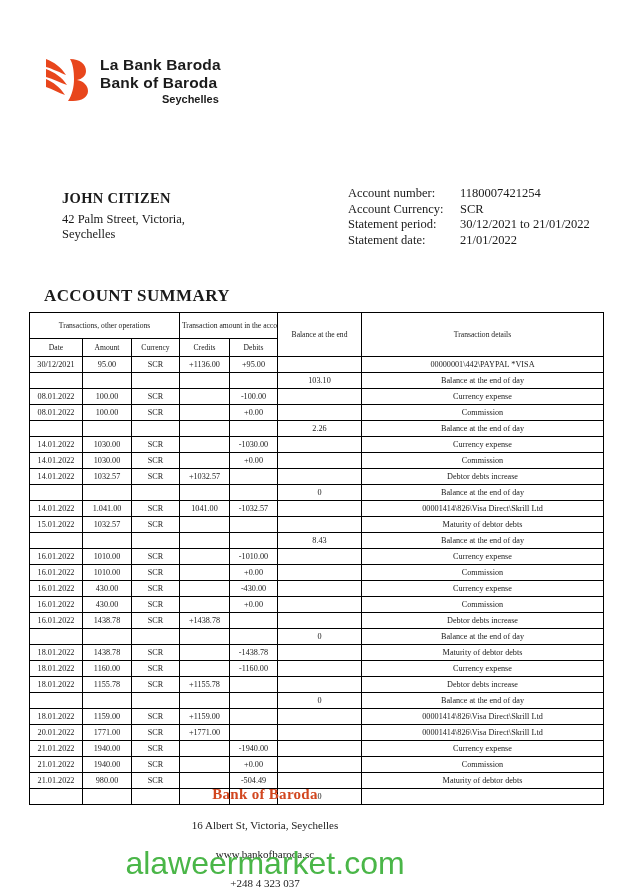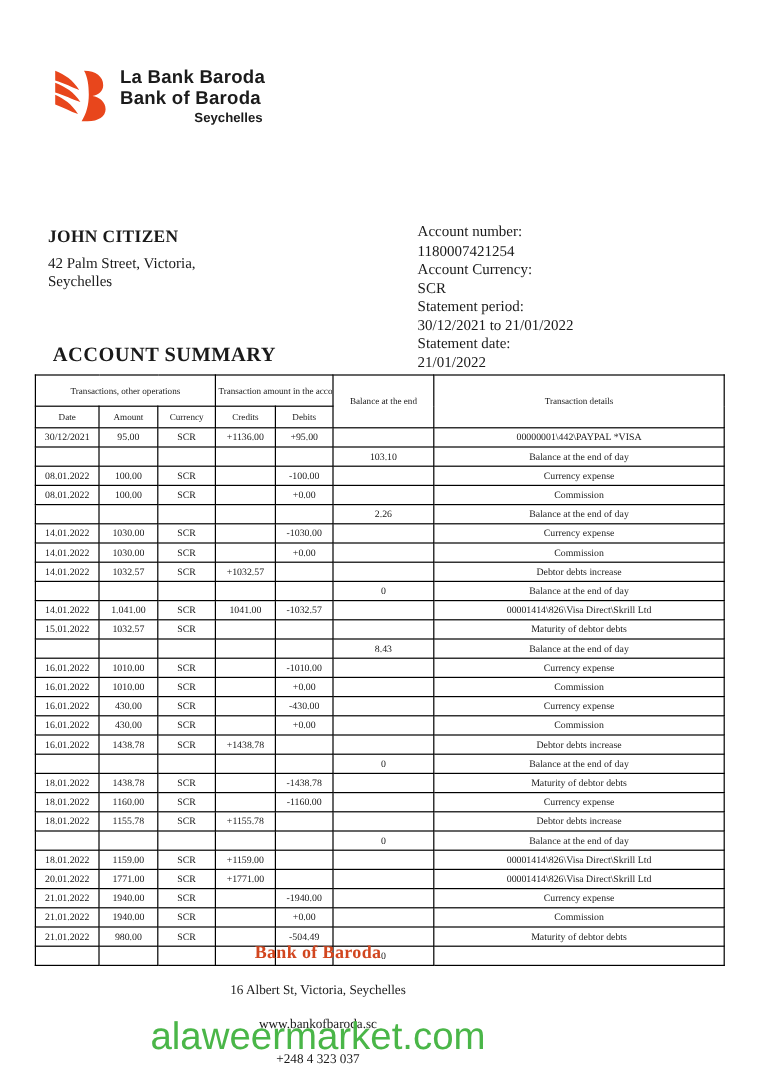--- a/index.html
+++ b/index.html
@@ -63,21 +63,21 @@
     font-size: 11px;
     color: #1b1b1b;
     text-align: right;
     line-height: 14px;
     padding-right: 2px;
   }
 
   
   .customer {
     position: absolute;
-    left: 40px;
+    left: 62px;
     top: 190px;
     width: 250px;
   }
   .customer-name {
     font-family: "Liberation Serif", serif;
     font-weight: bold;
     font-size: 14.5px;
     letter-spacing: 0.3px;
     margin-bottom: 5px;
   }
@@ -89,21 +89,20 @@
   
   .meta {
     position: absolute;
     left: 348px;
     top: 186px;
     font-size: 12.5px;
     line-height: 15.5px;
   }
   .meta-row {
     display: flex;
-    flex-direction: column;
   }
   .meta-label {
     width: 112px;
     flex: none;
   }
   .meta-value {
     white-space: nowrap;
   }
 
   

